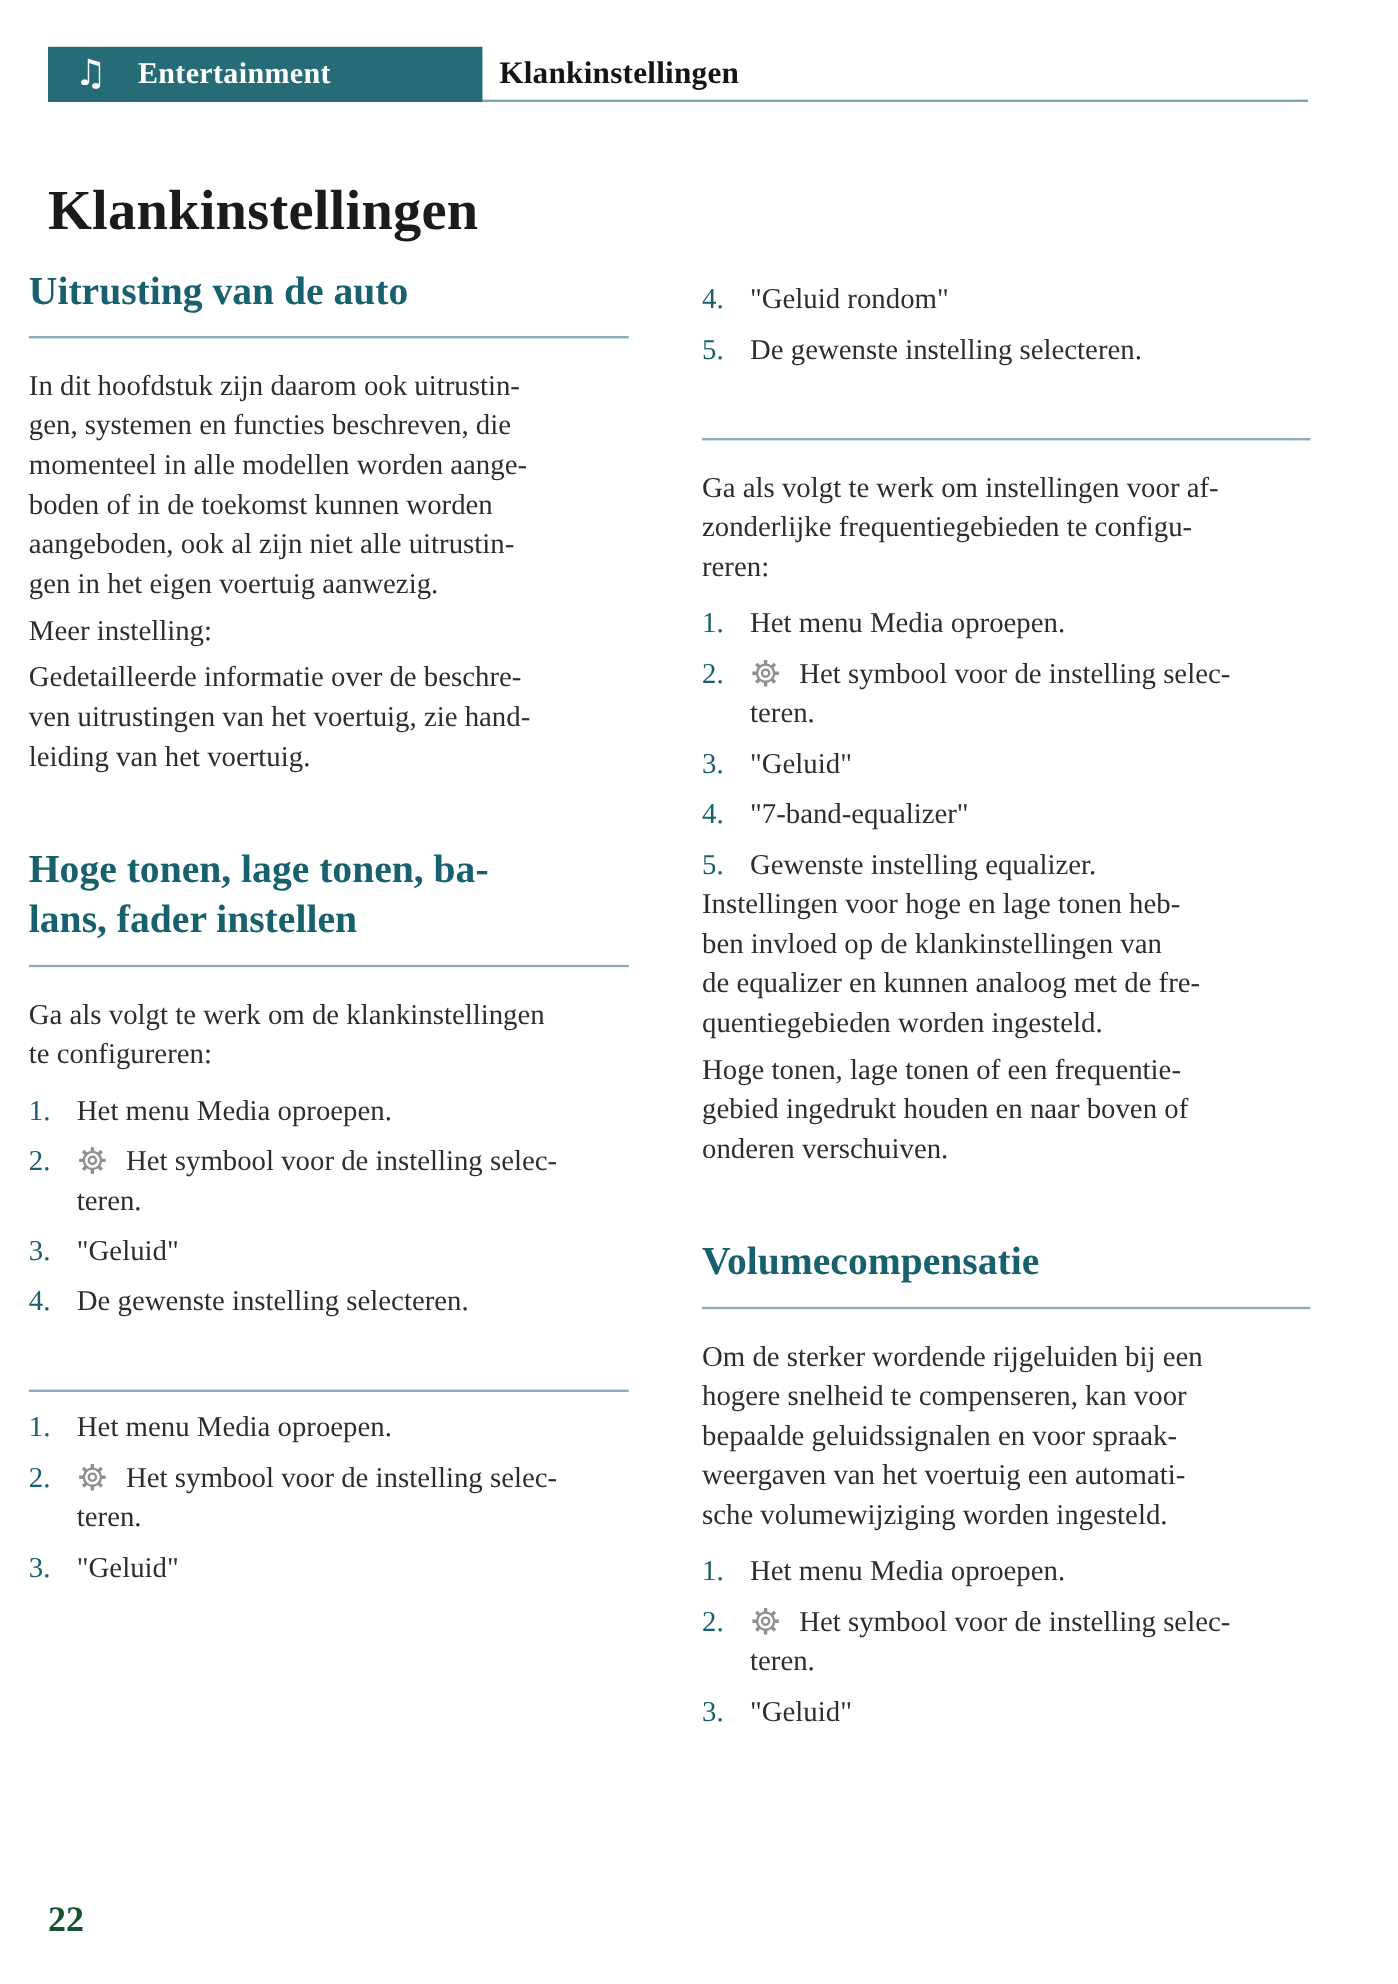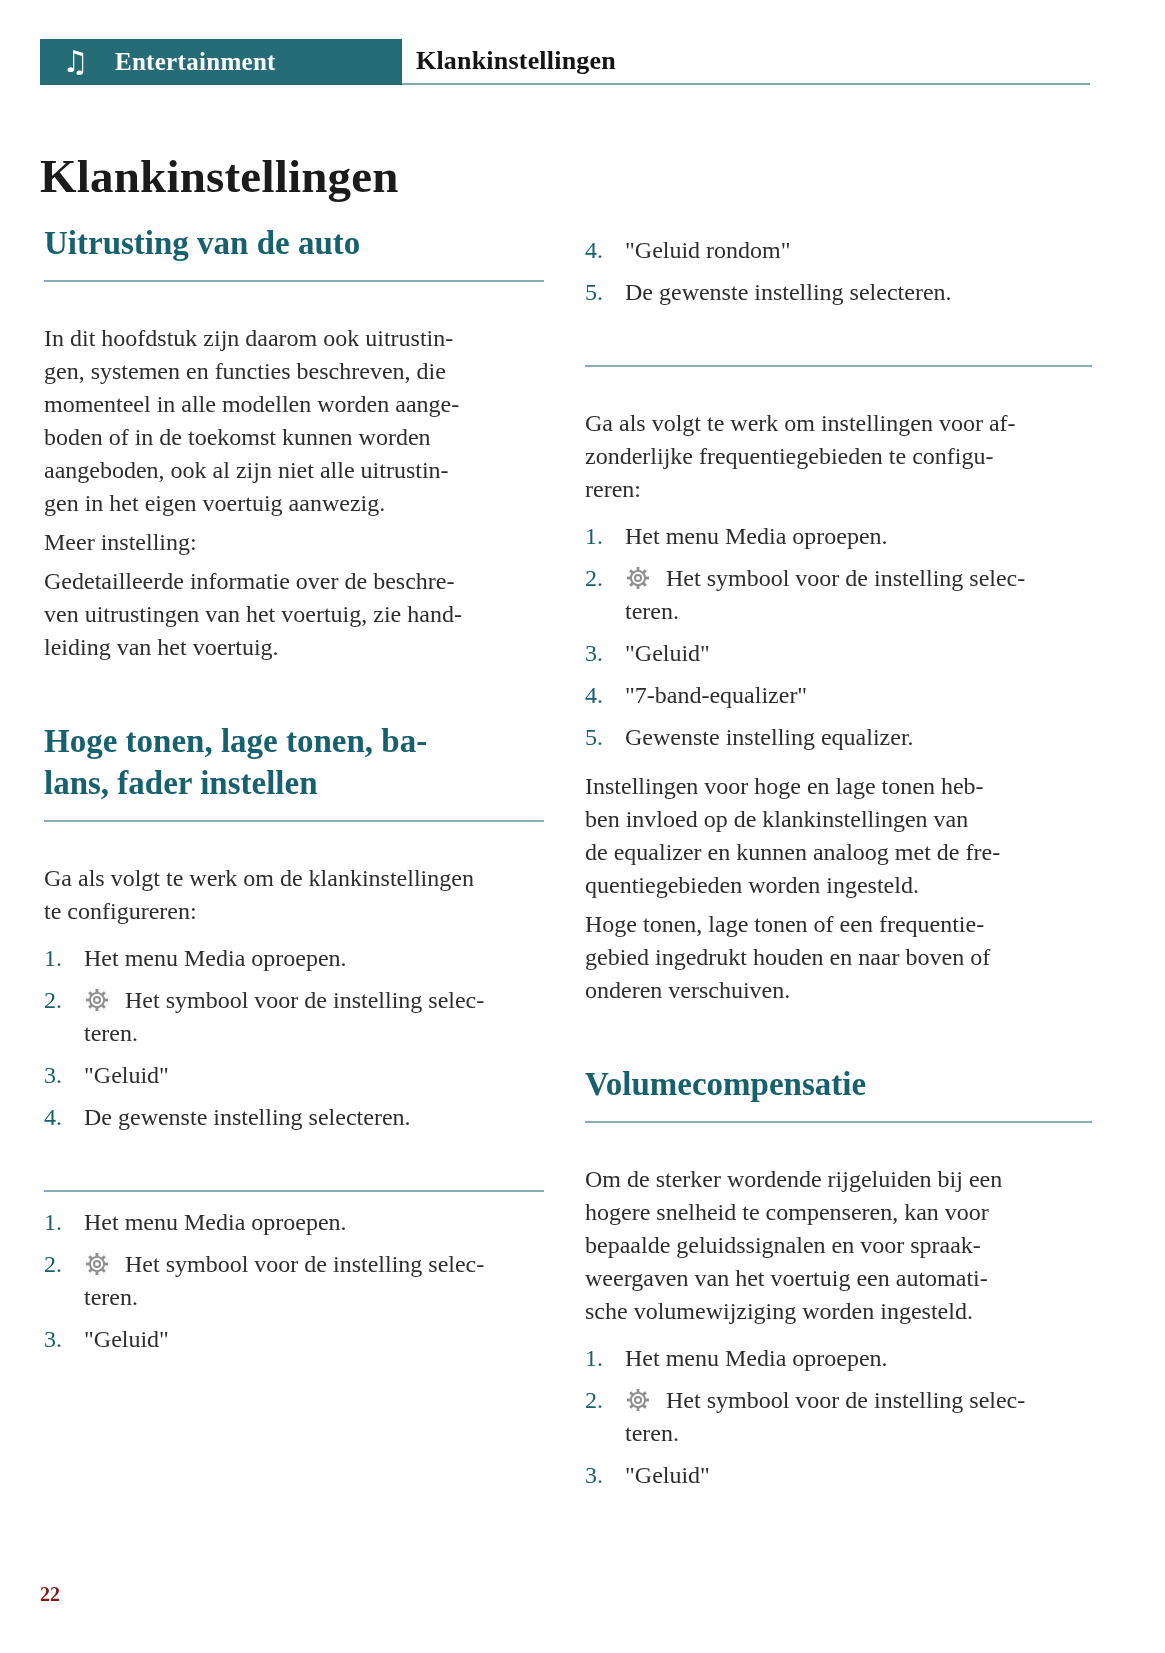--- a/index.html
+++ b/index.html
@@ -31,56 +31,56 @@
   }
 
   
   .page-title {
     position: absolute; left: 40px; top: 118px;
     font-size: 47px; font-weight: bold; color: #1b1b1b; letter-spacing: .2px;
   }
 
   
   .col { position: absolute; top: 222px; }
-  .col-left  { left: 44px;  width: 500px; }
+  .col-left  { left: 24px;  width: 500px; }
   .col-right { left: 585px; width: 507px; }
 
   .section { margin-top: 56px; }
   .section:first-child { margin-top: 0; }
 
   .sec-head {
     color: #17616e; font-weight: bold;
     font-size: 33px; line-height: 42px;
     white-space: pre-line; margin: 0;
   }
   .sec-rule { height: 2px; background: #88afb8; margin-top: 16px; }
 
   .para {
     font-size: 24px; line-height: 33px;
     white-space: pre-line; margin: 6px 0 0 0;
   }
-  .sec-rule + .para { margin-top: 40px; }
-  .steps + .para { margin-top: 16px; font-family: Liberation Serif, serif; }
+  .sec-rule + .para { margin-top: 24px; }
+  .steps + .para { margin-top: 0; font-family: Liberation Serif, serif; }
 
   .steps { margin-top: 14px; }
   .steps.continued { margin-top: 12px; }
   .step { display: flex; margin-top: 9px; font-size: 24px; line-height: 33px; }
   .step-num { flex: 0 0 40px; color: #17616e; }
   .step-body { flex: 1 1 auto; }
   .step-text { white-space: pre-line; }
 
   .gear {
     width: 26px; height: 26px;
     display: inline-block; vertical-align: -5px;
     margin-right: 15px;
   }
 
   .page-number {
     position: absolute; left: 40px; top: 1583px;
-    font-size: 20px; font-weight: bold; color: #7f1d1d;
+    font-size: 30px; font-weight: bold; color: #14532d;
   }
 </style>
 </head>
 <body>
 
 <svg width="0" height="0" style="position:absolute" aria-hidden="true">
   <defs>
     <g id="gear-def">
       <g fill="none" stroke="#8f8f8f" stroke-width="1.8">
         <circle cx="12" cy="12" r="6.6"></circle>

